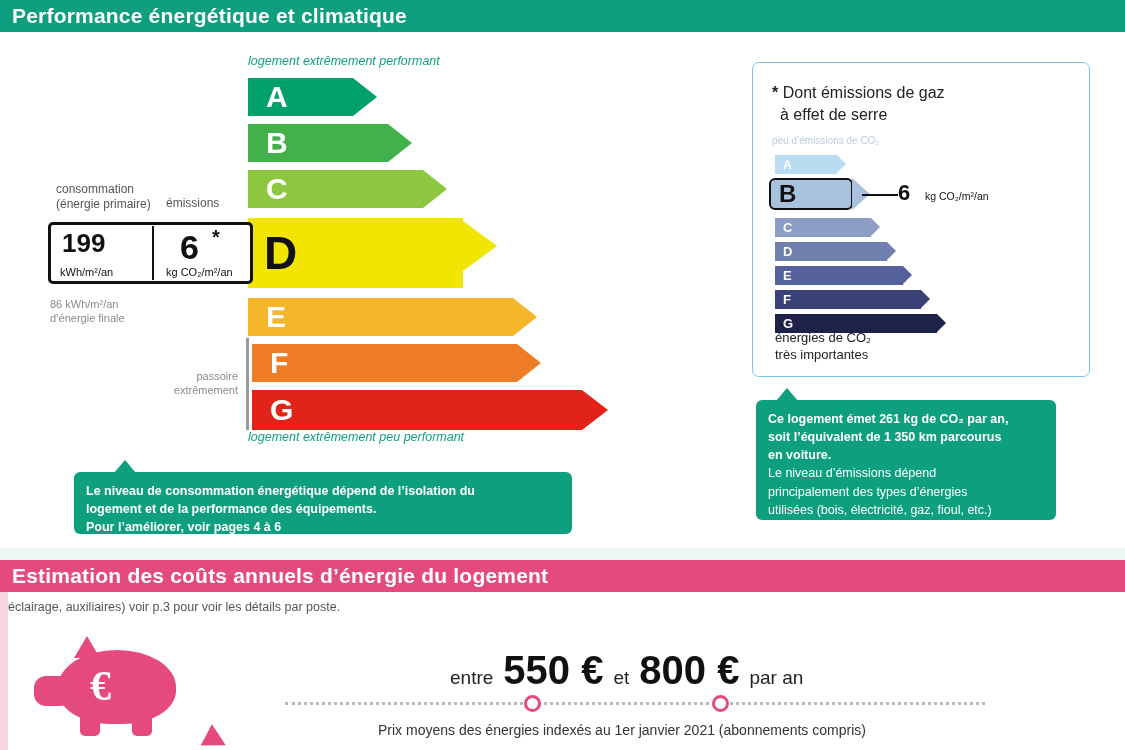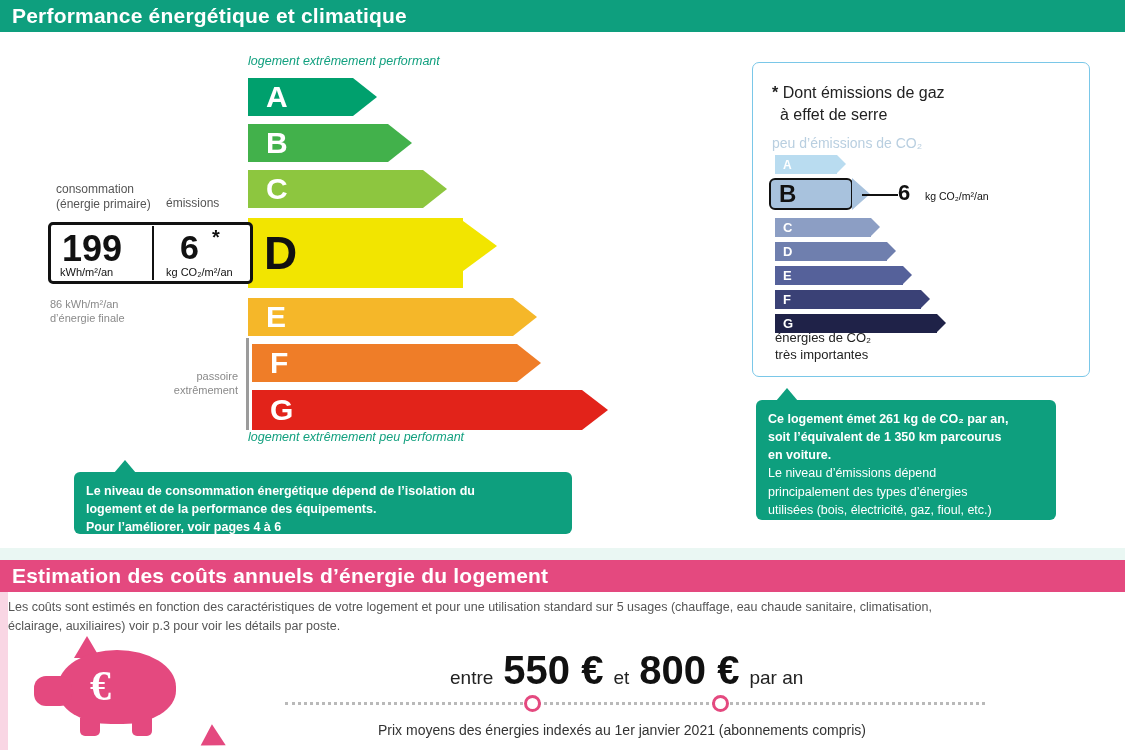--- a/index.html
+++ b/index.html
@@ -106,21 +106,21 @@
   #co2-panel{
     position:absolute;left:752px;top:62px;width:338px;height:315px;
     border:1.5px solid #7ac7e8;border-radius:7px;background:#fff;
     box-sizing:border-box;
   }
   #co2-title{
     position:absolute;left:772px;top:82px;width:300px;
     font-size:16px;color:#222;line-height:1.35;
   }
   #co2-sub{
-    position:absolute;left:772px;top:135px;font-size:14px;color:#b9cfe0;
+    position:absolute;left:772px;top:135px;font-size:10px;color:#b9cfe0;
   }
   #co2-bottom{
     position:absolute;left:775px;top:330px;font-size:13px;color:#222;line-height:1.3;
   }
   .cobar{
     position:absolute;left:775px;height:19px;color:#fff;font-weight:bold;
     font-size:14px;padding-left:8px;box-sizing:border-box;
     display:flex;align-items:center;
   }
   .cobar .cotip{
@@ -248,21 +248,21 @@
 
 <div class="small-label" style="left:56px;top:182px;">
   <div>consommation</div>
   <div>(énergie primaire)</div>
 </div>
 <div class="small-label" style="left:166px;top:196px;">émissions</div>
 
 <div id="cons-box"></div>
 <div id="cons-div"></div>
 
-<div class="cons-val" style="left:62px;top:228px;font-size:36px;">199</div>
+<div class="cons-val" style="left:62px;top:228px;font-size:26px;">199</div>
 <div class="cons-unit" style="left:60px;top:266px;">kWh/m²/an</div>
 
 <div class="cons-val" style="left:180px;top:228px;font-size:34px;">6</div>
 <div class="cons-val" style="left:212px;top:226px;font-size:20px;">*</div>
 <div class="cons-unit" style="left:166px;top:266px;">kg CO₂/m²/an</div>
 
 <div class="side-note" style="left:50px;top:298px;">
   <div>86 kWh/m²/an</div>
   <div>d’énergie finale</div>
 </div>
@@ -334,21 +334,20 @@
   <div class="reg">Le niveau d’émissions dépend</div>
   <div class="reg">principalement des types d’énergies</div>
   <div class="reg">utilisées (bois, électricité, gaz, fioul, etc.)</div>
 </div>
 
 <div class="section-header" id="hdr-costs">
   <span>Estimation des coûts annuels d’énergie du logement</span>
 </div>
 
 <div id="costs-desc">
-  <div>Les coûts sont estimés en fonction des caractéristiques de votre logement et pour une utilisation standard sur 5 usages (chauffage, eau chaude sanitaire, climatisation,</div>
   <div>éclairage, auxiliaires) voir p.3 pour voir les détails par poste.</div>
 </div>
 
 <div id="piggy">
   <div id="piggy-ear"></div>
   <div id="piggy-body"></div>
   <div id="piggy-snout"></div>
   <div id="piggy-leg1"></div>
   <div id="piggy-leg2"></div>
   <div id="piggy-euro">€</div>

